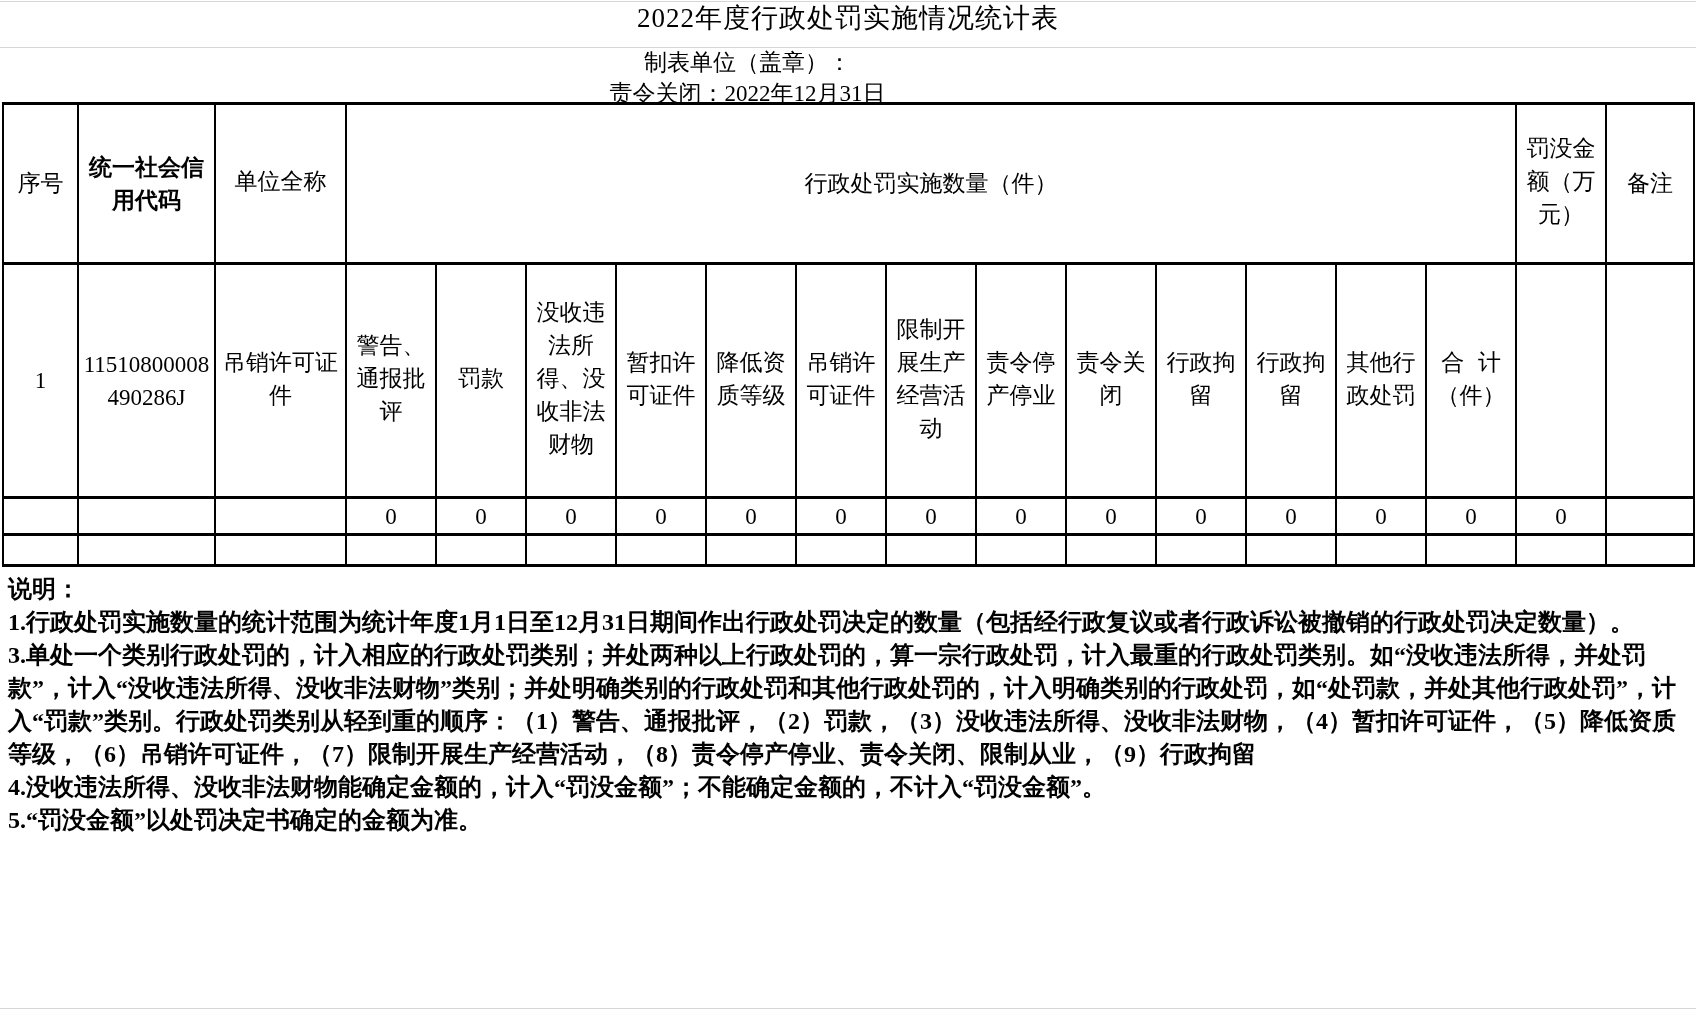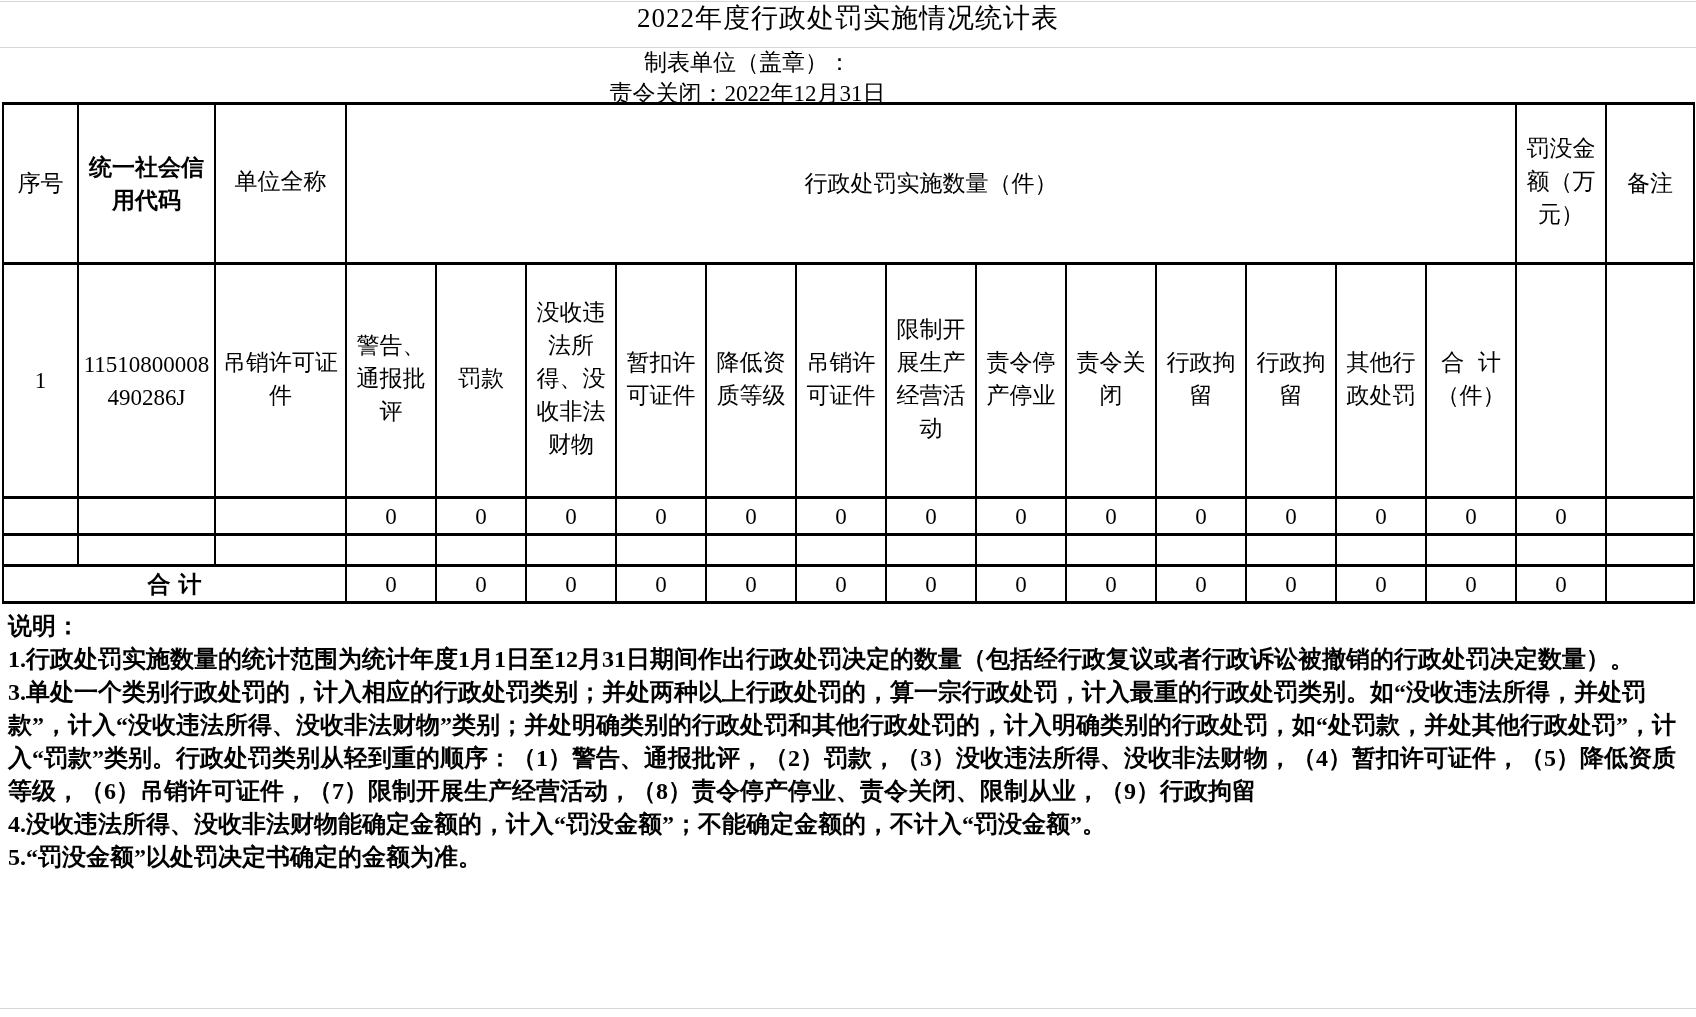--- a/index.html
+++ b/index.html
@@ -158,38 +158,20 @@
       <td></td>
       <td></td>
       <td></td>
       <td></td>
       <td></td>
       <td></td>
       <td></td>
       <td></td>
     </tr>
 
-    <tr class="r-total">
-      <td colspan="3" class="total-label">合计</td>
-      <td class="num">0</td>
-      <td class="num">0</td>
-      <td class="num">0</td>
-      <td class="num">0</td>
-      <td class="num">0</td>
-      <td class="num">0</td>
-      <td class="num">0</td>
-      <td class="num">0</td>
-      <td class="num">0</td>
-      <td class="num">0</td>
-      <td class="num">0</td>
-      <td class="num">0</td>
-      <td class="num">0</td>
-      <td class="num">0</td>
-      <td></td>
-    </tr>
   </tbody>
     </table>
 
   <div class="notes">
     <p>说明：</p>
     <p>1.行政处罚实施数量的统计范围为统计年度1月1日至12月31日期间作出行政处罚决定的数量（包括经行政复议或者行政诉讼被撤销的行政处罚决定数量）。</p>
     <p>3.单处一个类别行政处罚的，计入相应的行政处罚类别；并处两种以上行政处罚的，算一宗行政处罚，计入最重的行政处罚类别。如“没收违法所得，并处罚款”，计入“没收违法所得、没收非法财物”类别；并处明确类别的行政处罚和其他行政处罚的，计入明确类别的行政处罚，如“处罚款，并处其他行政处罚”，计入“罚款”类别。行政处罚类别从轻到重的顺序：（1）警告、通报批评，（2）罚款，（3）没收违法所得、没收非法财物，（4）暂扣许可证件，（5）降低资质等级，（6）吊销许可证件，（7）限制开展生产经营活动，（8）责令停产停业、责令关闭、限制从业，（9）行政拘留</p>
     <p>4.没收违法所得、没收非法财物能确定金额的，计入“罚没金额”；不能确定金额的，不计入“罚没金额”。</p>
     <p>5.“罚没金额”以处罚决定书确定的金额为准。</p>
   </div>

